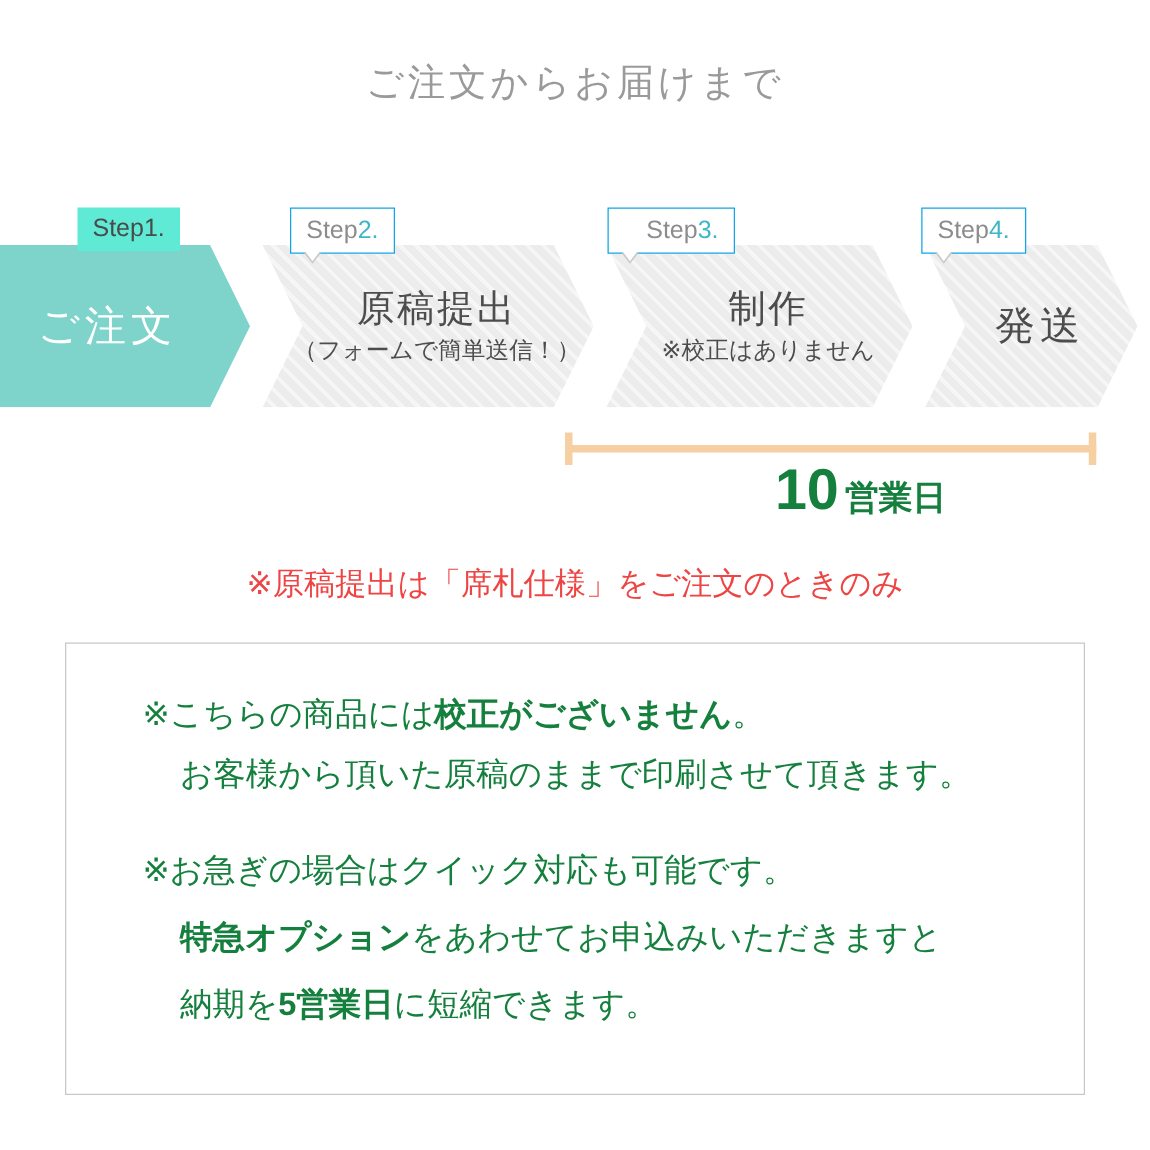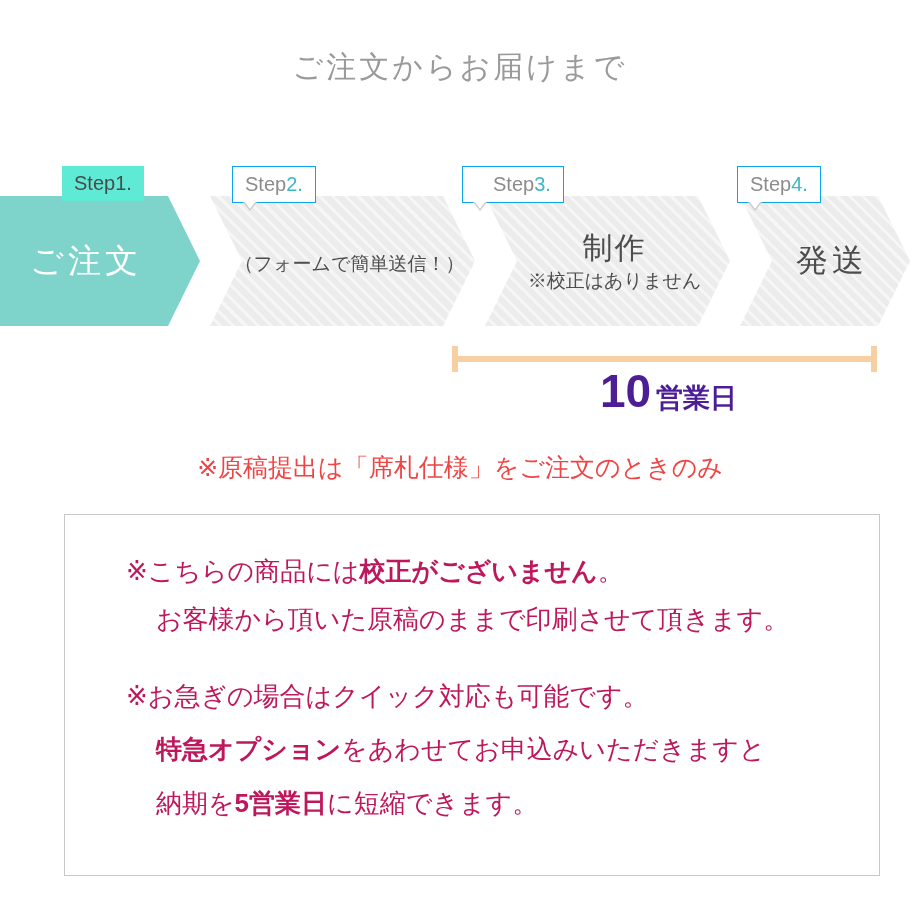--- a/index.html
+++ b/index.html
@@ -31,21 +31,21 @@
   .seg-striped {
     background:repeating-linear-gradient(45deg,#ececec 0px,#ececec 6px,#f6f6f6 6px,#f6f6f6 9px);
   }
   .seg1 {
     left:0; width:200px; background:#7ed3cb;
     clip-path:polygon(0 0,168px 0,100% 50%,168px 100%,0 100%);
     padding-right:28px;
   }
   .seg1 .seg-title { color:#ffffff; font-size:33px; letter-spacing:4px; }
   .seg2 { left:210px; width:265px; clip-path:polygon(0 0,233px 0,100% 50%,233px 100%,0 100%,32px 50%); padding-left:14px; }
-  .seg3 { left:485px; width:245px; clip-path:polygon(0 0,213px 0,100% 50%,213px 100%,0 100%,32px 50%); padding-left:14px;font-family:Liberation Serif, serif; }
+  .seg3 { left:485px; width:245px; clip-path:polygon(0 0,213px 0,100% 50%,213px 100%,0 100%,32px 50%); padding-left:14px; }
   .seg4 { left:740px; width:170px; clip-path:polygon(0 0,138px 0,100% 50%,138px 100%,0 100%,32px 50%); padding-left:14px; }
   .seg4 .seg-title { font-size:32px; letter-spacing:4px;text-align:right; }
 
   
   .tag {
     position:absolute; top:166px; z-index:3;
     font-size:20px; line-height:1; padding:7px 12px 8px;
   }
   .tag .tag-step { color:#8c8c8c; }
   .tag .tag-num  { color:#3bb7c6; }
@@ -56,49 +56,49 @@
     content:""; position:absolute; left:10px; bottom:-9px;
     border-left:7px solid transparent; border-right:7px solid transparent;
     border-top:9px solid #c9c9c9;
   }
   .tag-bubble::after {
     content:""; position:absolute; left:11px; bottom:-7px;
     border-left:6px solid transparent; border-right:6px solid transparent;
     border-top:8px solid #ffffff;
   }
   .tag2 { left:232px; }
-  .tag3 { left:462px;padding-left:30px; }
+  .tag3 { left:486px;padding-left:30px; }
   .tag4 { left:737px; }
 
   
   .bracket { position:absolute; left:452px; top:346px; width:425px; height:26px; }
   .bracket .bar { position:absolute; left:0; top:10px; width:100%; height:6px; background:#f6d0a2; }
   .bracket .cap { position:absolute; top:0; width:6px; height:26px; background:#f6d0a2; }
   .cap-left  { left:0; }
   .cap-right { right:0; }
 
   .duration {
-    position:absolute; left:456px; top:368px; width:425px;
-    text-align:center; color:#4c1d95; font-weight:bold; line-height:1;
+    position:absolute; left:476px; top:368px; width:425px;
+    text-align:center; color:#15803d; font-weight:bold; line-height:1;
   }
   .dur-num  { font-size:46px; }
   .dur-unit { font-size:27px; margin-left:5px; }
 
   
   .note {
     position:absolute; top:452px; left:0; width:100%;
     text-align:center; font-size:25px; color:#ef4444; line-height:1.2;
   }
 
   
   .info-box {
     position:absolute; left:52px; top:514px; width:816px; height:362px;
     border:1px solid #c8c8c8; box-sizing:border-box;
     padding:41px 20px 0 61px;
-    font-size:26px; color:#be185d;margin-left:12px;
+    font-size:26px; color:#15803d;
   }
   .info-line { line-height:1.2; }
   .indent { padding-left:30px; }
   .gap-s { margin-top:17px; }
   .gap-l { margin-top:46px; }
   .gap-m { margin-top:21px; }
   .gap-m2 { margin-top:23px; }
   .bold { font-weight:bold; }
 </style>
 </head>
@@ -119,20 +119,21 @@
   </div>
   <div class="tag tag-bubble tag4">
     <span class="tag-step">Step</span><span class="tag-num">4.</span>
   </div>
 
   <div class="band">
     <div class="seg seg1">
       <div class="seg-title">ご注文</div>
     </div>
     <div class="seg seg-striped seg2">
+      <div class="seg-title">原稿提出</div>
       <div class="seg-sub">（フォームで簡単送信！）</div>
     </div>
     <div class="seg seg-striped seg3">
       <div class="seg-title">制作</div>
       <div class="seg-sub">※校正はありません</div>
     </div>
     <div class="seg seg-striped seg4">
       <div class="seg-title">発送</div>
     </div>
   </div>

